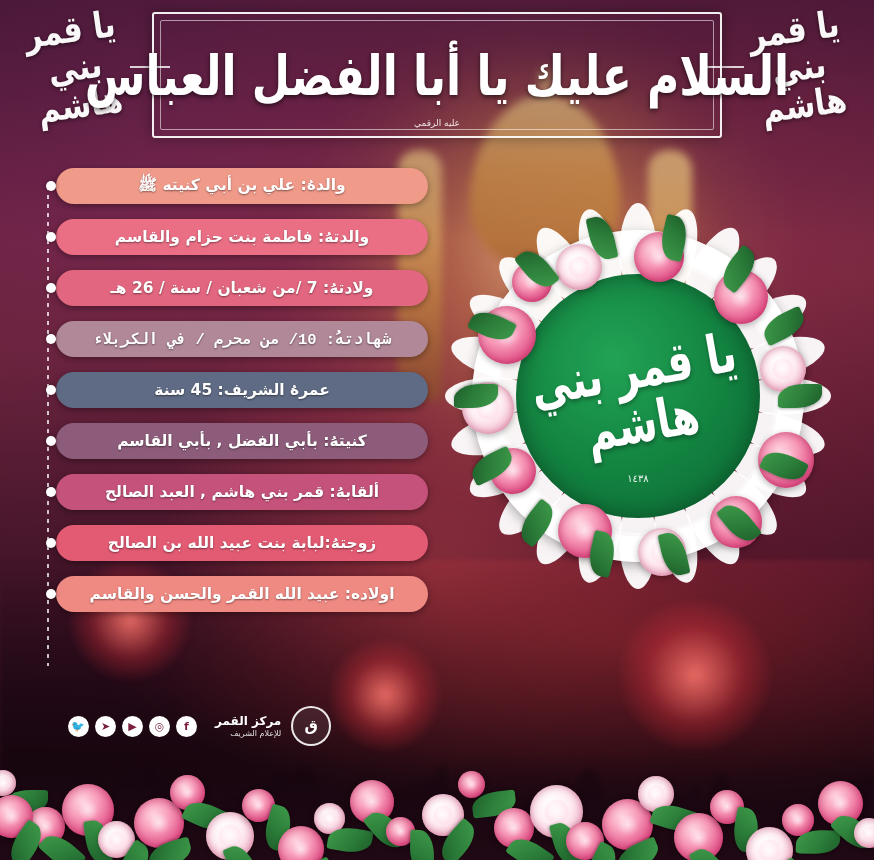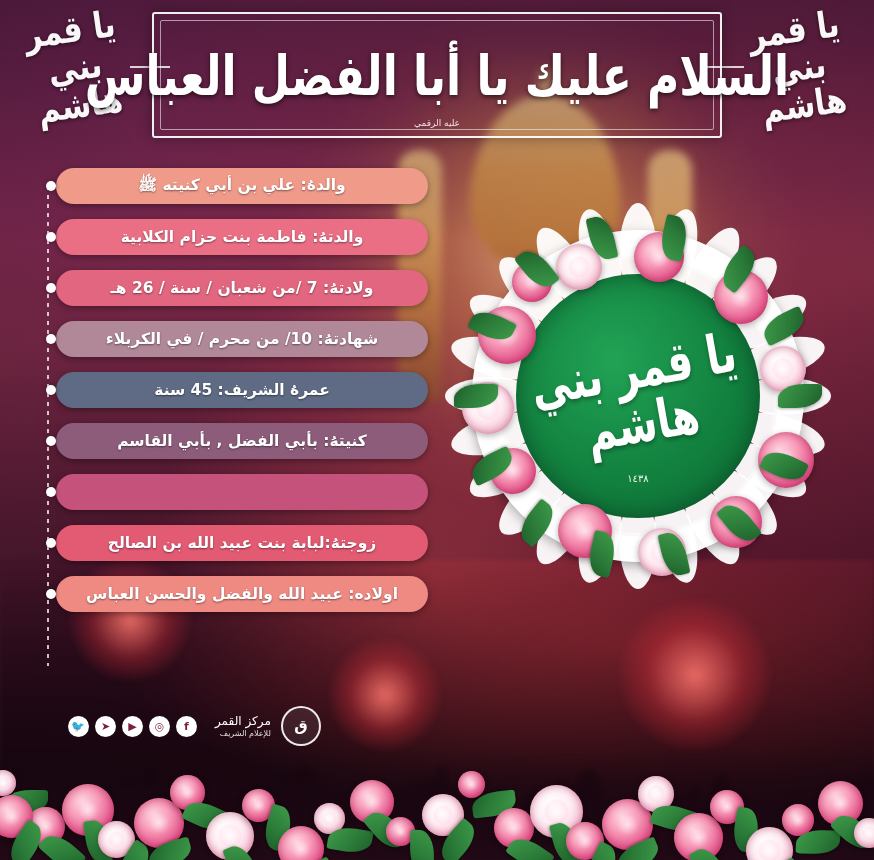--- a/index.html
+++ b/index.html
@@ -275,21 +275,21 @@
   }
   .logo-mark {
     width: 40px; height: 40px;
     border-radius: 50%;
     border: 2px solid rgba(255,255,255,0.9);
     display: flex; align-items: center; justify-content: center;
     color: #fff; font-size: 15px; font-weight: bold;
     background: rgba(255,255,255,0.08);
   }
   .logo-text { color: #fff; line-height: 1.25; }
-  .logo-text .l1 { font-size: 12px; font-weight: normal; }
+  .logo-text .l1 { font-size: 12px; font-weight: bold; }
   .logo-text .l2 { font-size: 8px; opacity: 0.85; }
 
   .socials { display: flex; align-items: center; gap: 6px; margin: 0 8px; }
   .socials .s {
     width: 21px; height: 21px;
     border-radius: 50%;
     background: #ffffff;
     display: flex; align-items: center; justify-content: center;
     color: #7a1f3e;
     font-size: 11px; font-weight: bold;
@@ -435,48 +435,49 @@
   </div>
 
   <div class="spine"></div>
 
   <div class="info-list" id="infoList">
       <div class="info-row" style="background: rgb(240, 154, 138);">
         <span class="txt">والدهُ: علي بن أبي كنيته ﷺ</span>
         <span class="dot"></span>
       </div>
       <div class="info-row" style="background: rgb(234, 111, 133);">
-        <span class="txt">والدتهُ: فاطمة بنت حزام الكلابية</span>
+        <span class="txt">والدتهُ: فاطمة بنت حزام والقاسم</span>
         <span class="dot"></span>
       </div>
       <div class="info-row" style="background: rgb(226, 102, 127);">
         <span class="txt">ولادتهُ: 7 /من شعبان / سنة / 26 هـ</span>
         <span class="dot"></span>
       </div>
-      <div class="info-row" style="background: rgb(176, 136, 152);">
+      <div class="info-row" style="background: rgb(176, 136, 152); font-family: Liberation Mono, monospace;">
         <span class="txt">شهادتهُ: 10/ من محرم / في الكربلاء</span>
         <span class="dot"></span>
       </div>
       <div class="info-row" style="background: rgb(95, 107, 132);">
         <span class="txt">عمرهُ الشريف: 45 سنة</span>
         <span class="dot"></span>
       </div>
       <div class="info-row" style="background: rgb(141, 92, 122);">
         <span class="txt">كنيتهُ: بأبي الفضل , بأبي القاسم</span>
         <span class="dot"></span>
       </div>
       <div class="info-row" style="background: rgb(196, 82, 122);">
+        <span class="txt">ألقابهُ: قمر بني هاشم , العبد الصالح</span>
         <span class="dot"></span>
       </div>
       <div class="info-row" style="background: rgb(227, 90, 115);">
         <span class="txt">زوجتهُ:لبابة بنت عبيد الله بن الصالح</span>
         <span class="dot"></span>
       </div>
       <div class="info-row" style="background: rgb(239, 138, 131);">
-        <span class="txt">اولاده: عبيد الله والفضل والحسن العباس</span>
+        <span class="txt">اولاده: عبيد الله القمر والحسن والقاسم</span>
         <span class="dot"></span>
       </div>
     </div>
 
   <div class="emblem">
     <div class="emblem-petals" id="petals">
         <i style="transform: rotate(0deg) translateY(-150px);"></i>
         <i style="transform: rotate(15deg) translateY(-150px);"></i>
         <i style="transform: rotate(30deg) translateY(-150px);"></i>
         <i style="transform: rotate(45deg) translateY(-150px);"></i>

